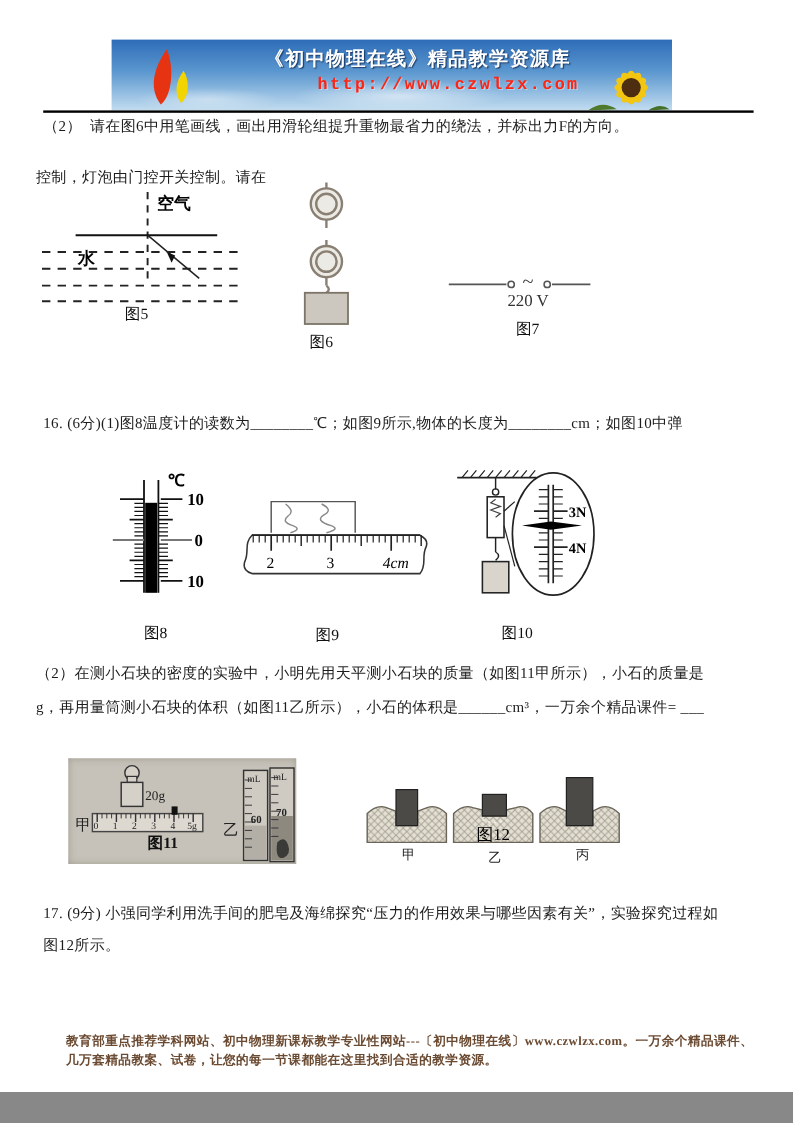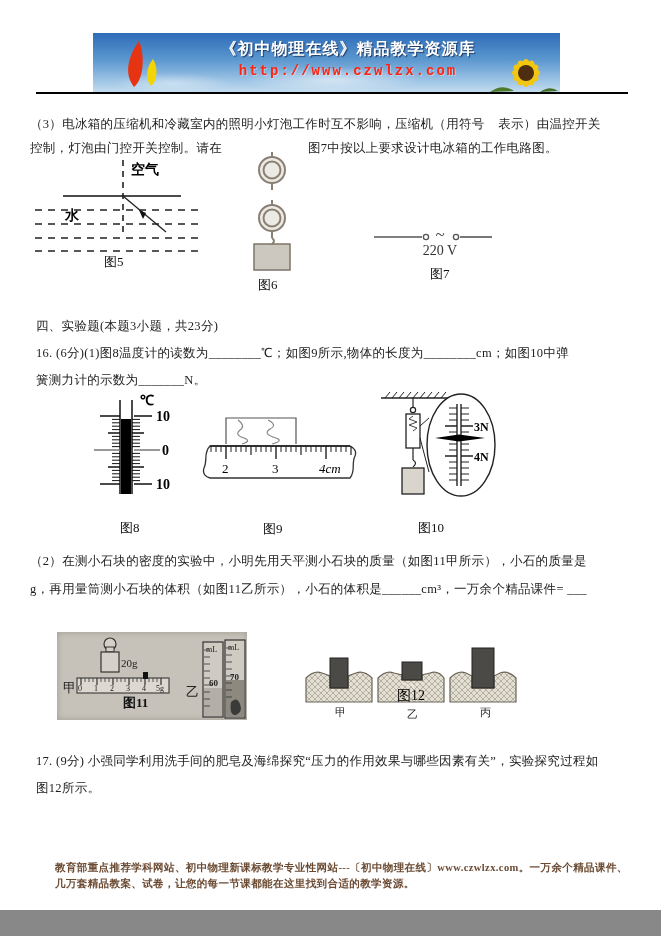--- a/index.html
+++ b/index.html
@@ -12,21 +12,21 @@
   #banner{left:93px;top:33px;width:467px;height:59px;
     background:linear-gradient(180deg,#2e6cb8 0%,#5b97cf 45%,#9cc3e4 80%,#c2dcef 100%);
     overflow:hidden;}
   #banner .cloud1{position:absolute;left:150px;top:34px;width:180px;height:26px;border-radius:50%;
     background:radial-gradient(ellipse at center,rgba(255,255,255,.55),rgba(255,255,255,0) 70%);}
   #banner .cloud2{position:absolute;left:20px;top:40px;width:120px;height:20px;border-radius:50%;
     background:radial-gradient(ellipse at center,rgba(255,255,255,.4),rgba(255,255,255,0) 70%);}
   #banner-title{position:absolute;left:90px;top:6px;width:330px;text-align:center;
     color:#fff;font-weight:bold;font-size:16px;letter-spacing:1px;
     text-shadow:1px 1px 1px #1a3a66;}
-  #banner-url{position:absolute;left:120px;top:30px;width:270px;text-align:center;
+  #banner-url{position:absolute;left:120px;top:30px;width:270px;text-align:right;
     color:#ff2312;font-weight:bold;font-size:14px;letter-spacing:2px;
     font-family:"Liberation Mono",monospace;text-shadow:1px 1px 0 rgba(255,255,255,.35);}
   #hrline{left:36px;top:92px;width:592px;height:2px;background:#000;}
   .footer{color:#6b4a32;font-weight:bold;font-size:10.5px;letter-spacing:0.4px;white-space:pre;}
   svg text{font-family:"Liberation Serif",serif;}
   .photo{background:#c6c2b9;box-shadow:inset 0 0 6px rgba(90,85,70,.35);}
 </style>
 </head>
 <body>
 
@@ -52,23 +52,22 @@
           <ellipse rx="5.5" ry="14" transform="rotate(150)"></ellipse>
         </g>
         <circle r="8" fill="#4e2e10"></circle>
       </g>
       <path d="M2,45 Q14,36 26,44 Z" fill="#4f7a2c"></path>
       <path d="M52,45 Q62,38 70,44 Z" fill="#44702a"></path>
     </svg>
   </div>
   <div id="hrline" class="abs"></div>
 
-  <div class="abs txt" style="left:30px;top:116px;width:606px">（3）电冰箱的压缩机和冷藏室内的照明小灯泡工作时互不影响，压缩机（用符号    表示）由温控开关</div>
+  <div class="abs txt" style="left:36px;top:97px;width:600px">（2）  请在图6中用笔画线，画出用滑轮组提升重物最省力的绕法，并标出力F的方向。</div>
   <div class="abs txt" style="left:30px;top:140px;width:200px">控制，灯泡由门控开关控制。请在</div>
-  <div class="abs txt" style="left:308px;top:140px;width:330px">图7中按以上要求设计电冰箱的工作电路图。</div>
 
   <svg class="abs" style="left:33px;top:158px" width="172" height="100" viewBox="0 0 172 100">
     <text x="98" y="16" font-size="14" font-weight="bold">空气</text>
     <line x1="90" y1="2" x2="90" y2="74" stroke="#222" stroke-width="1.6" stroke-dasharray="6,5"></line>
     <line x1="30" y1="38" x2="148" y2="38" stroke="#111" stroke-width="1.6"></line>
     <line x1="90" y1="38" x2="133" y2="74" stroke="#222" stroke-width="1.3"></line>
     <polygon points="113,55 106,52 110,61" fill="#111"></polygon>
     <g stroke="#222" stroke-width="1.6" stroke-dasharray="7,6">
       <line x1="2" y1="52" x2="168" y2="52"></line>
       <line x1="2" y1="66" x2="168" y2="66"></line>
@@ -96,23 +95,21 @@
   <svg class="abs" style="left:370px;top:213px" width="126" height="46" viewBox="0 0 126 46">
     <line x1="4" y1="24" x2="52" y2="24" stroke="#555" stroke-width="1.6"></line>
     <circle cx="56" cy="24" r="2.6" fill="#fff" stroke="#555" stroke-width="1.3"></circle>
     <text x="70" y="27" font-size="17" text-anchor="middle" fill="#444">~</text>
     <circle cx="86" cy="24" r="2.6" fill="#fff" stroke="#555" stroke-width="1.3"></circle>
     <line x1="90" y1="24" x2="122" y2="24" stroke="#555" stroke-width="1.6"></line>
     <text x="70" y="42" font-size="14" text-anchor="middle" fill="#333">220 V</text>
   </svg>
   <div class="abs figlabel" style="left:430px;top:265px">图7</div>
 
-  <div class="abs txt" style="left:36px;top:318px;width:500px">四、实验题(本题3小题，共23分)</div>
   <div class="abs txt" style="left:36px;top:345px;width:600px">16. (6分)(1)图8温度计的读数为________℃；如图9所示,物体的长度为________cm；如图10中弹</div>
-  <div class="abs txt" style="left:36px;top:372px;width:400px">簧测力计的示数为_______N。</div>
 
   <svg class="abs" style="left:80px;top:390px" width="135" height="125" viewBox="0 0 135 125">
     <text x="60" y="15" font-size="14" font-weight="bold">℃</text>
     <line x1="40" y1="10" x2="40" y2="104" stroke="#111" stroke-width="1.5"></line>
     <line x1="52" y1="10" x2="52" y2="104" stroke="#111" stroke-width="1.5"></line>
     <rect x="41" y="29" width="10" height="75" fill="#000"></rect>
     <g stroke="#111" stroke-width="1.5">
       <path d="M20 26h20M54 26h18M20 94h20M54 94h18"></path>
       <path d="M14 60h26M54 60h26" stroke="#777"></path>
       <path d="M28 43h12M52 43h12M28 77h12M52 77h12"></path>

